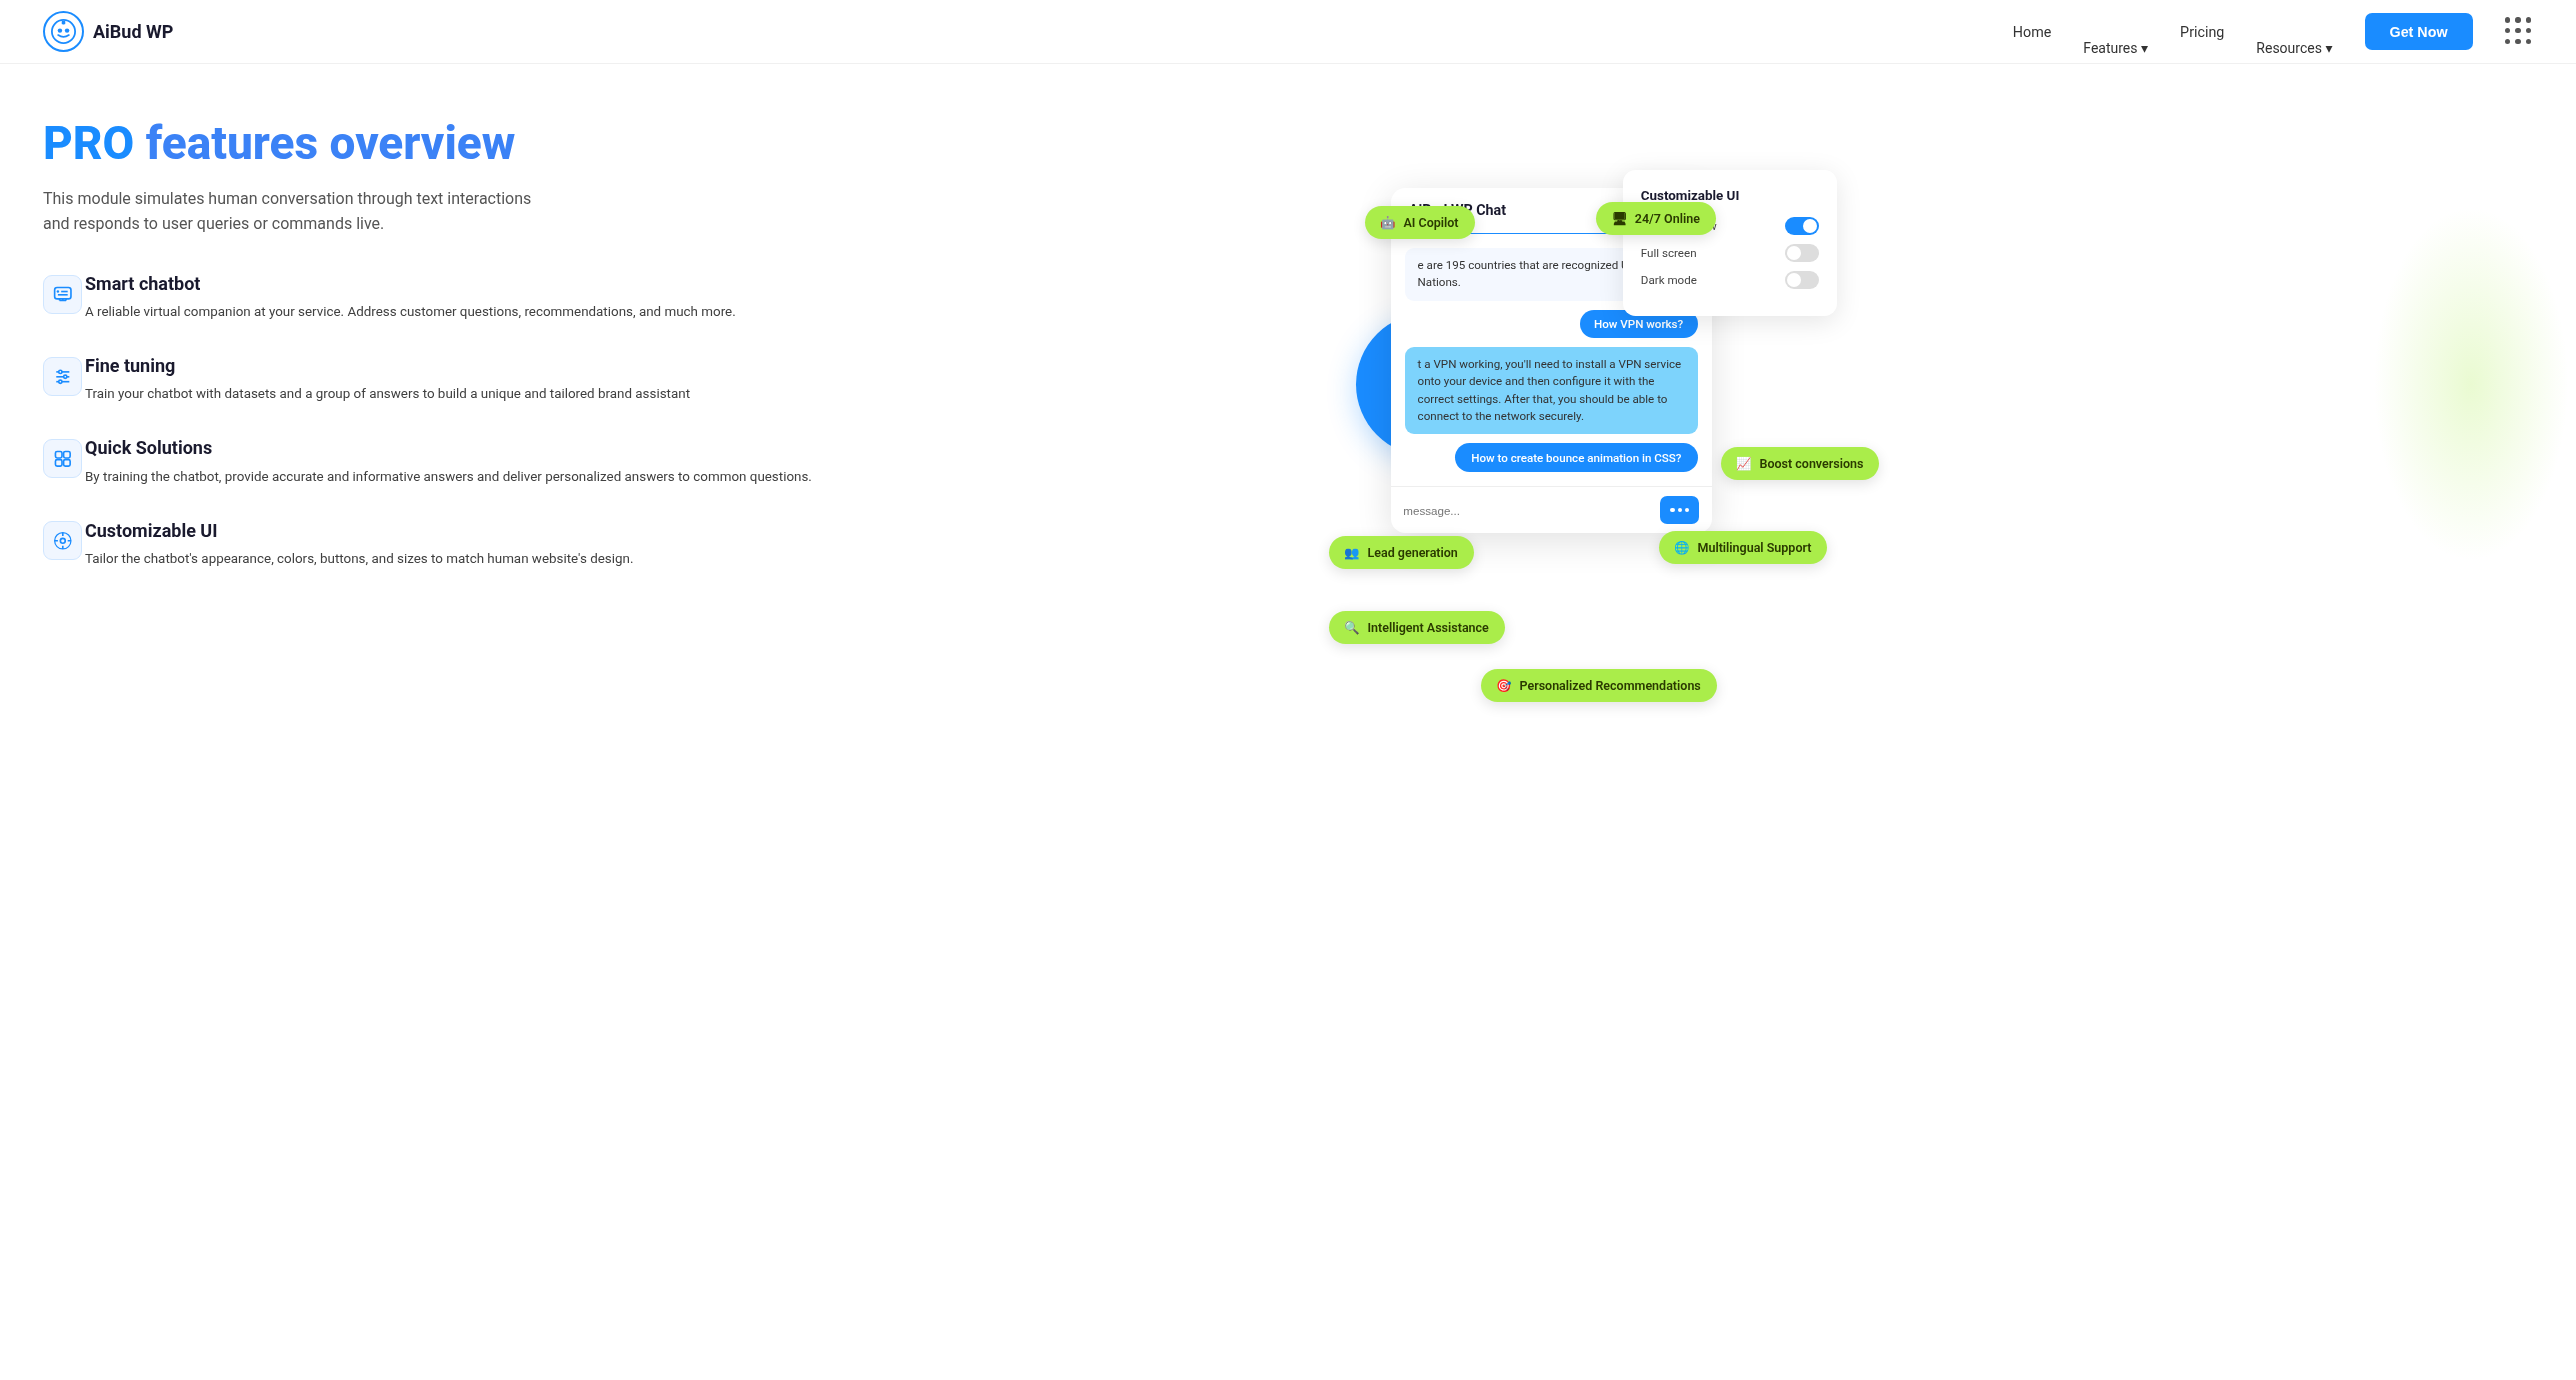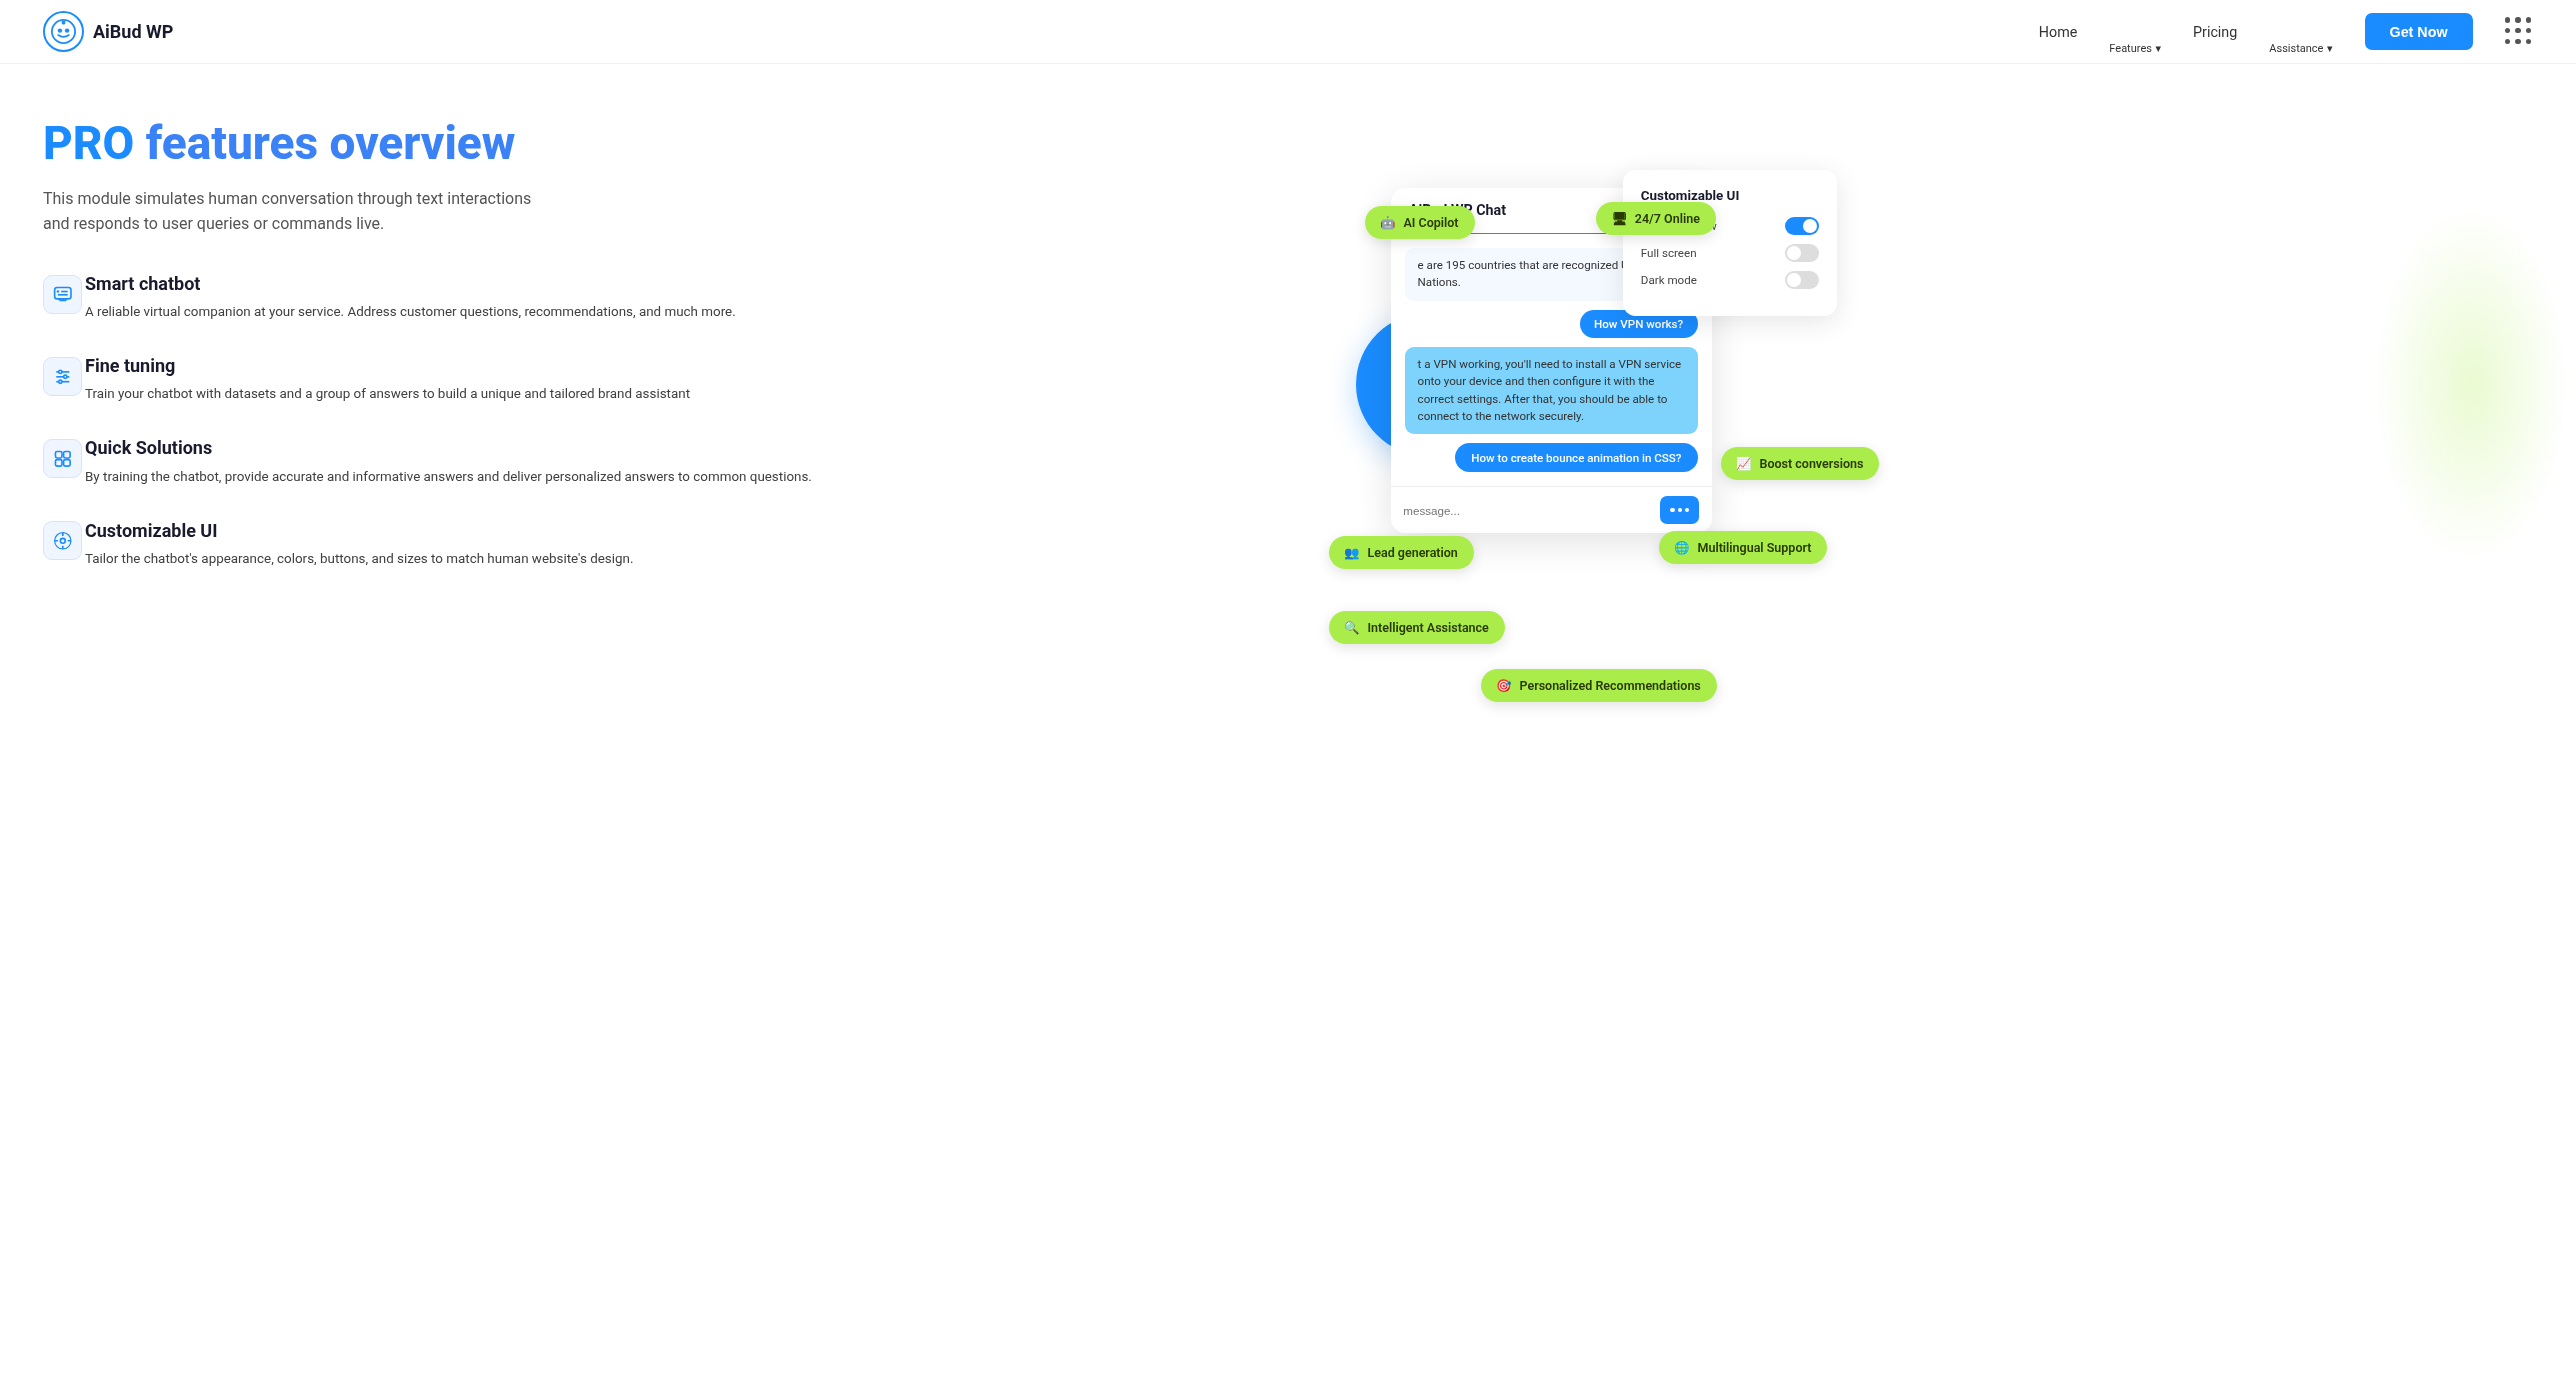--- a/index.html
+++ b/index.html
@@ -15,21 +15,21 @@
     .nav-logo-icon {
       width: 41px; height: 41px; border-radius: 50%;
       border: 2.7px solid #1a8cff; display: flex; align-items: center; justify-content: center;
       background: #fff;
     }
     .nav-logo-icon svg { width: 25px; height: 25px; }
     .nav-logo-text { font-size: 18px; font-weight: 700; color: #1a1a2e; }
     .nav-links { display: flex; align-items: center; gap: 32px; }
     .nav-link { font-size: 14.3px; color: #333; text-decoration: none; cursor: pointer; }
     .nav-link-dropdown { display: flex; align-items: center; gap: 3.6px; }
-    .nav-link-dropdown span { font-size: 11px; margin-top: 33px; }
+    .nav-link-dropdown span { font-size: 14px; margin-top: 33px; }
     .nav-cta {
       background: #1a8cff; color: #fff; border: none; border-radius: 7.1px;
       padding: 10.7px 25px; font-size: 14.3px; font-weight: 600; cursor: pointer;
     }
     .nav-grid { display: grid; grid-template-columns: repeat(3,7.1px); grid-template-rows: repeat(3,7.1px); gap: 3.6px; cursor: pointer; }
     .nav-grid-dot { width: 5.3px; height: 5.3px; border-radius: 50%; background: #555; }
 
     
     .hero {
       display: flex; align-items: flex-start;
@@ -170,21 +170,21 @@
   </div>
 
   <div class="nav-links">
     <a class="nav-link">Home</a>
     <a class="nav-link nav-link-dropdown">
       <span>Features</span>
       <span>▾</span>
     </a>
     <a class="nav-link">Pricing</a>
     <a class="nav-link nav-link-dropdown">
-      <span>Assistance</span>
+      <span>Resources</span>
       <span>▾</span>
     </a>
     <button class="nav-cta">Get Now</button>
     <div class="nav-grid">
       <div class="nav-grid-dot"></div>
       <div class="nav-grid-dot"></div>
       <div class="nav-grid-dot"></div>
       <div class="nav-grid-dot"></div>
       <div class="nav-grid-dot"></div>
       <div class="nav-grid-dot"></div>

